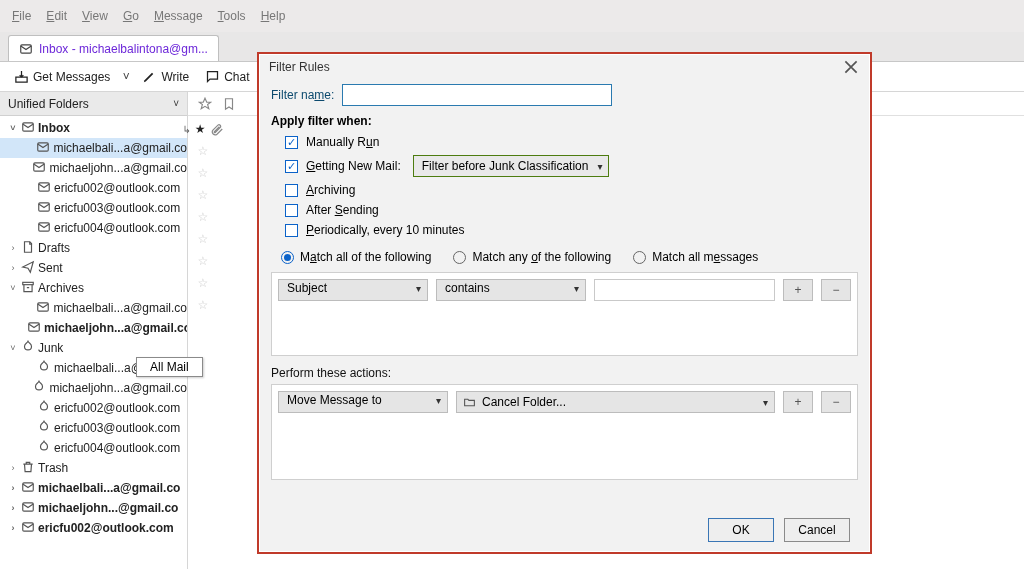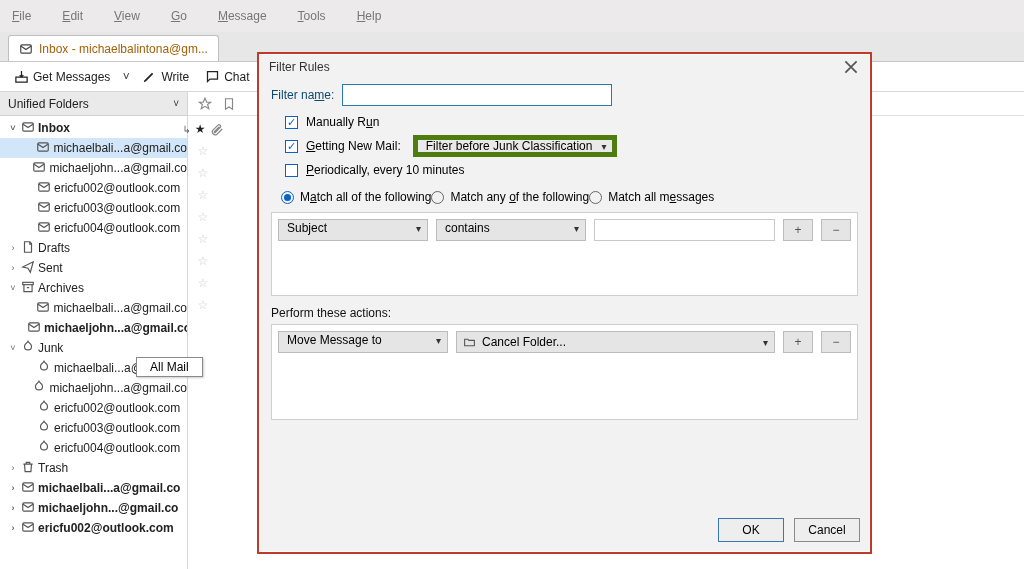--- a/index.html
+++ b/index.html
@@ -1,25 +1,25 @@
 <!DOCTYPE html>
 <html><head>
 <meta charset="utf-8">
 <style>
 * { box-sizing: border-box; margin: 0; padding: 0; font-family: "Segoe UI", Arial, sans-serif; font-size: 12px; }
 body { background: #f0f0f0; width: 1024px; height: 569px; overflow: hidden; position: relative; }
 
 
-.menubar { height: 22px; background: #eceaea; display:flex; align-items:center; padding: 16px 6px; gap:19px;}
+.menubar { height: 22px; background: #eceaea; display:flex; align-items:center; padding: 16px 6px; gap:3px;}
 .menubar span { color:#777; padding:2px 6px; cursor:default;}
 .menubar span u { text-decoration: underline; }
 
 
 .tabstrip { height: 30px; background:#e8e7e7; display:flex; align-items:flex-end; padding-left:8px; border-bottom:1px solid #c7c7c7;}
-.tab { background:#fff; border:1px solid #bfbfbf; border-bottom:none; border-radius:3px 3px 0 0; height:26px; display:flex; align-items:center; padding:0 10px; gap:6px; font-size:12px; color:#a16207;margin-top:28px;}
+.tab { background:#fff; border:1px solid #bfbfbf; border-bottom:none; border-radius:3px 3px 0 0; height:26px; display:flex; align-items:center; padding:0 10px; gap:6px; font-size:12px; color:#6d28d9;margin-top:28px;}
 .tab svg { width:14px; height:14px; }
 
 
 .toolbar { height:30px; background:#fff; border-bottom:1px solid #d6d6d6; display:flex; align-items:center; padding:0 8px; gap:4px;}
 .tbtn { display:flex; align-items:center; gap:4px; padding:3px 6px; color:#222;}
 .tbtn svg{width:15px;height:15px;}
 .tcaret{width:12px;text-align:center;color:#444;}
 
 
 .mainrow { display:flex; height: calc(569px - 22px - 30px - 30px); }
@@ -51,41 +51,41 @@
 .dlg-title{height:26px; display:flex; align-items:center; justify-content:space-between; padding:0 10px; color:#333;}
 .dlg-close{width:18px;height:18px; display:flex;align-items:center;justify-content:center;color:#555;}
 .dlg-body{flex:1; padding:4px 12px 6px 12px; display:flex; flex-direction:column; overflow:hidden;}
 .frow{display:flex; align-items:center; gap:8px; margin-bottom:6px;}
 .flabel{color:#0c4a6e;}
 .textin{border:1px solid #2a7ab0; height:22px; width:270px; background:#fff; padding:0 4px;}
 .bold{font-weight:600;}
 .chk{display:flex; align-items:center; gap:8px; margin:3px 0 3px 14px;}
 .chkbox{width:13px;height:13px;border:1px solid #0a62c9; background:#fff; display:flex;align-items:center;justify-content:center;}
 .chkbox.on::after{content:"✓"; color:#0a62c9; font-size:11px; line-height:1;}
-.chk .sel{border:5px solid #4d7c0f; background:#e9e9e9; height:22px; display:flex; align-items:center; padding:0 20px 0 8px; position:relative; margin-left:4px;}
+.chk .sel{border:1px solid #4d7c0f; background:#e9e9e9; height:22px; display:flex; align-items:center; padding:0 20px 0 8px; position:relative; margin-left:4px;}
 .chk .sel::after{content:"▾"; position:absolute; right:6px; color:#333; font-size:10px;}
-.radios{display:flex; margin:10px 0 8px 10px; align-items:center;}
+.radios{display:flex; gap:22px; margin:10px 0 8px 10px; align-items:center;}
 .radio{display:flex; align-items:center; gap:6px;}
 .rb{width:13px;height:13px;border:1px solid #666;border-radius:50%;display:flex;align-items:center;justify-content:center;}
 .rb.on{border-color:#0a62c9;}
 .rb.on::after{content:"";width:7px;height:7px;border-radius:50%;background:#0a62c9;}
 .condbox{border:1px solid #cfcfcf; background:#fff; height:84px; padding:6px;}
 .condrow{display:flex; gap:8px; align-items:center;}
 .dd{border:1px solid #bcbcbc; background:#e5e5e5; height:22px; display:flex; align-items:center; padding:0 20px 4px 8px; position:relative;}
 .dd::after{content:"▾"; position:absolute; right:6px; color:#333; font-size:10px;}
 .dd1{width:150px;} .dd2{width:150px;} .txt2{border:1px solid #c9c9c9; height:22px; flex:1; background:#fff;}
 .sq{width:30px;height:22px;border:1px solid #bcbcbc;background:#e5e5e5;display:flex;align-items:center;justify-content:center;color:#555;}
 .seclabel{margin-top:10px; color:#111;}
 .actbox{border:1px solid #cfcfcf; background:#fff; height:96px; padding:6px; margin-top:4px;}
 .actrow{display:flex; gap:8px; align-items:center;}
 .dd3{width:170px;}
 .folderbtn{border:1px solid #bcbcbc; background:#e5e5e5; height:22px; flex:1; display:flex; align-items:center; padding:0 20px 0 6px; gap:6px; position:relative;}
 .folderbtn::after{content:"▾"; position:absolute; right:6px; color:#333; font-size:10px;}
 .folderbtn svg{width:13px;height:13px;}
-.dlg-foot{height:44px; display:flex; align-items:center; justify-content:flex-end; gap:10px; padding:0 10px;}
+.dlg-foot{height:44px; display:flex; align-items:center; justify-content:flex-end; gap:10px; padding:0 20px;}
 .btn{min-width:66px; height:24px; border:1px solid #8a8a8a; background:#eee; display:flex;align-items:center;justify-content:center;}
 .btn.primary{border-color:#3a76b5;}
 u{text-decoration:underline;}
 </style>
 </head>
 <body>
 
 <div class="menubar">
   <span><u>F</u>ile</span>
   <span><u>E</u>dit</span>
@@ -343,31 +343,40 @@
       <svg viewBox="0 0 16 16" stroke="#555" stroke-width="1.5">
           <path d="M3 3l10 10M13 3L3 13"></path>
         </svg>
     </div>
   </div>
   <div class="dlg-body">
     <div class="frow">
       <span class="flabel">Filter na<u>m</u>e:</span>
       <input class="textin" value="" style="">
     </div>
+    <div class="bold" style="margin:2px 0 4px 0;">Apply filter when:</div>
 
     <div class="chk">
       <div class="chkbox on"></div>
       <span>Manually R<u>u</u>n</span>
     </div>
     <div class="chk">
       <div class="chkbox on"></div>
       <span><u>G</u>etting New Mail:</span>
       <div class="sel">
         <span>Filter before Junk Classification</span>
       </div>
+    </div>
+    <div class="chk">
+      <div class="chkbox"></div>
+      <span><u>A</u>rchiving</span>
+    </div>
+    <div class="chk">
+      <div class="chkbox"></div>
+      <span>After <u>S</u>ending</span>
     </div>
     <div class="chk">
       <div class="chkbox"></div>
       <span><u>P</u>eriodically, every 10 minutes</span>
     </div>
 
     <div class="radios">
       <div class="radio">
         <div class="rb on"></div>
         <span>M<u>a</u>tch all of the following</span>

